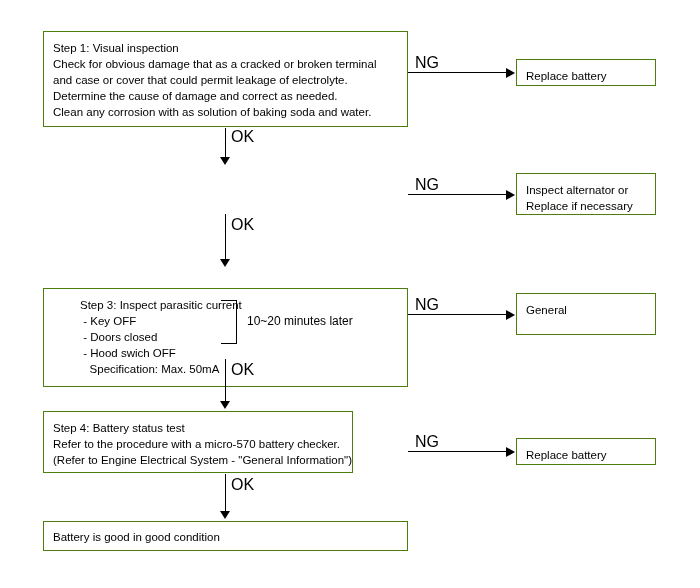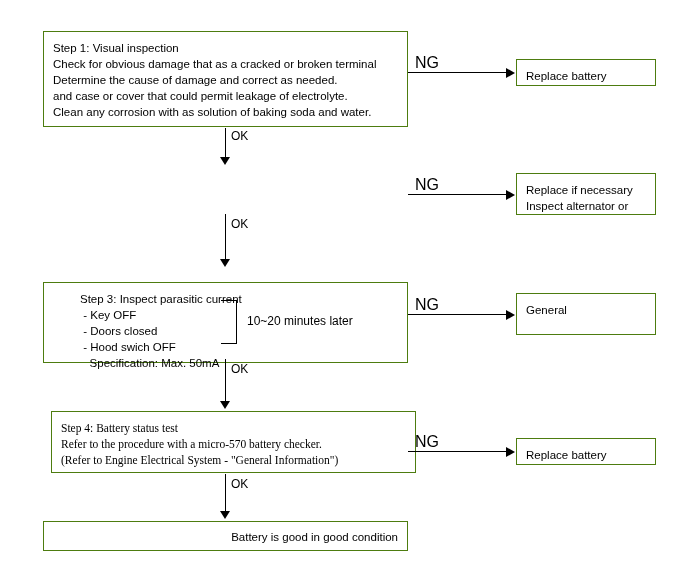--- a/index.html
+++ b/index.html
@@ -30,24 +30,24 @@
     padding: 8px 9px 8px 9px;
   }
   .box-line {
     font-size: 11.5px;
     line-height: 16px;
     white-space: pre;
   }
   
   .step1 { left: 43px;  top: 31px;  width: 365px; height: 96px; }
   .step2 { left: 43px;  top: 167px; width: 365px; height: 46px; }
-  .step3 { left: 43px;  top: 282px; width: 365px; height: 81px; padding-left: 36px; }
-  .step4 { left: 51px;  top: 411px; width: 365px; height: 62px; font-family: Liberation Serif, serif; }
+  .step3 { left: 43px;  top: 288px; width: 365px; height: 99px; padding-left: 36px; }
+  .step4 { left: 43px;  top: 411px; width: 310px; height: 62px; }
   .final { left: 43px;  top: 521px; width: 365px; height: 30px; }
-  .final .box-line { line-height: 14px; text-align: right; }
+  .final .box-line { line-height: 14px; }
 
   
   .rbox { left: 516px; width: 140px; }
   .rbox1 { top: 59px;  height: 27px; }
   .rbox2 { top: 173px; height: 42px; }
   .rbox3 { top: 293px; height: 42px; }
   .rbox4 { top: 438px; height: 27px; }
 
   
   .vline {
@@ -69,21 +69,21 @@
     border-right: 5px solid transparent;
     border-top: 8px solid #000000;
   }
   .vhead.h1 { top: 157px; }
   .vhead.h2 { top: 259px; }
   .vhead.h3 { top: 401px; }
   .vhead.h4 { top: 511px; }
   .ok-label {
     position: absolute;
     left: 231px;
-    font-size: 12px;
+    font-size: 16px;
     line-height: 13px;
   }
   .ok-label.o1 { top: 130px; }
   .ok-label.o2 { top: 218px; }
   .ok-label.o3 { top: 363px; }
   .ok-label.o4 { top: 478px; }
 
   
   .hline {
     position: absolute;
@@ -142,40 +142,40 @@
   }
 </style>
 </head>
 <body>
 
 <div id="flowchart">
 
   <div class="box step1">
     <div class="box-line">Step 1: Visual inspection</div>
     <div class="box-line">Check for obvious damage that as a cracked or broken terminal</div>
+    <div class="box-line">and case or cover that could permit leakage of electrolyte.</div>
     <div class="box-line">Determine the cause of damage and correct as needed.</div>
-    <div class="box-line">and case or cover that could permit leakage of electrolyte.</div>
     <div class="box-line">Clean any corrosion with as solution of baking soda and water.</div>
   </div>
   <div class="hline n1"></div>
   <div class="hhead a1"></div>
   <div class="ng-label g1">NG</div>
   <div class="box rbox rbox1">
     <div class="box-line">Replace battery</div>
   </div>
   <div class="vline v1"></div>
   <div class="vhead h1"></div>
   <div class="ok-label o1">OK</div>
 
   <div class="hline n2"></div>
   <div class="hhead a2"></div>
   <div class="ng-label g2">NG</div>
   <div class="box rbox rbox2">
+    <div class="box-line">Inspect alternator or</div>
     <div class="box-line">Replace if necessary</div>
-    <div class="box-line">Inspect alternator or</div>
   </div>
   <div class="vline v2"></div>
   <div class="vhead h2"></div>
   <div class="ok-label o2">OK</div>
 
   <div class="box step3">
     <div class="box-line">Step 3: Inspect parasitic current</div>
     <div class="box-line"> - Key OFF</div>
     <div class="box-line"> - Doors closed</div>
     <div class="box-line"> - Hood swich OFF</div>

